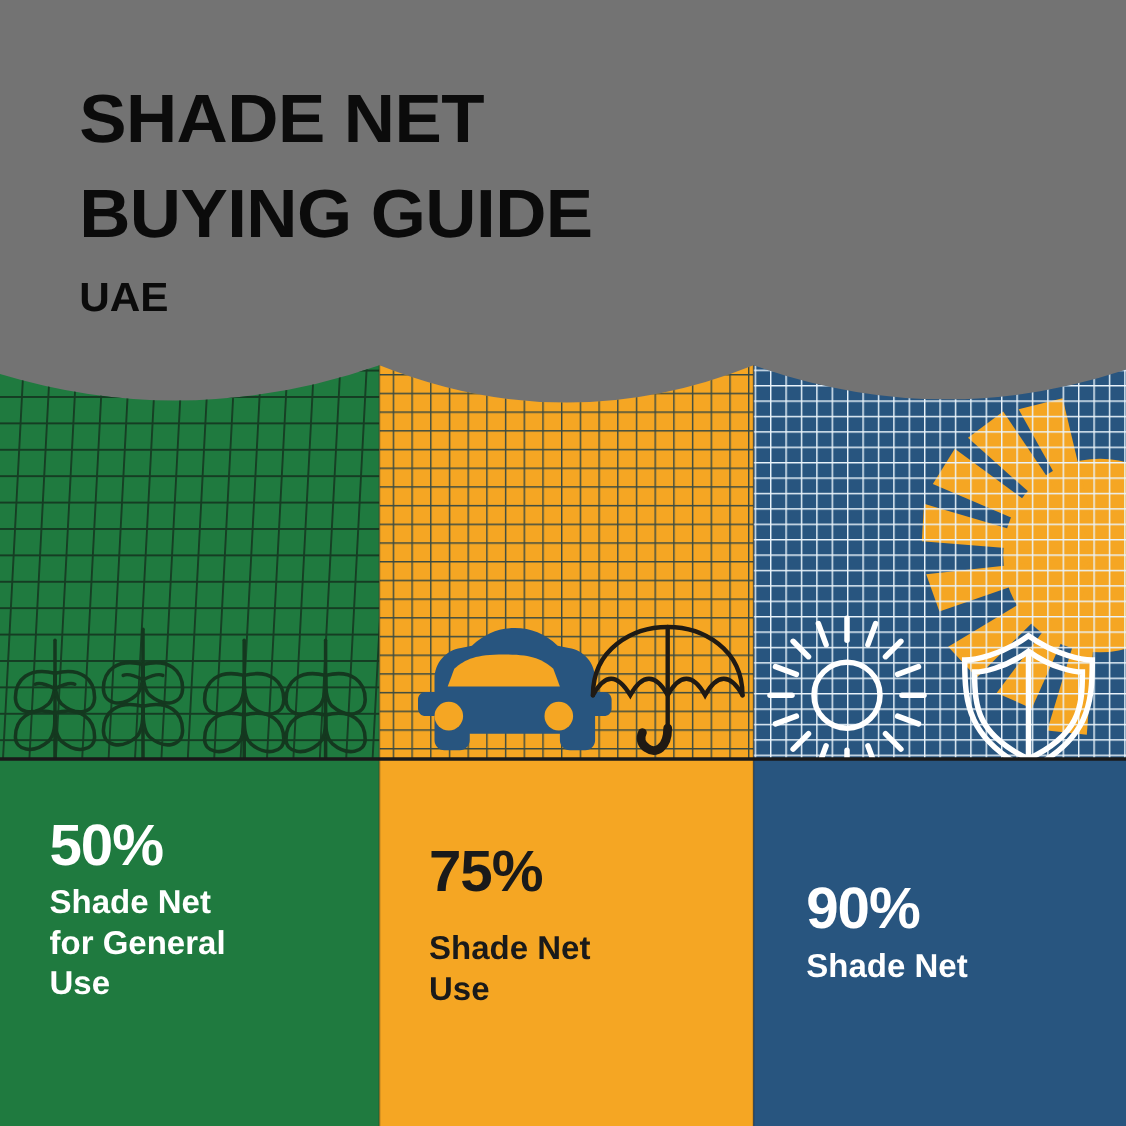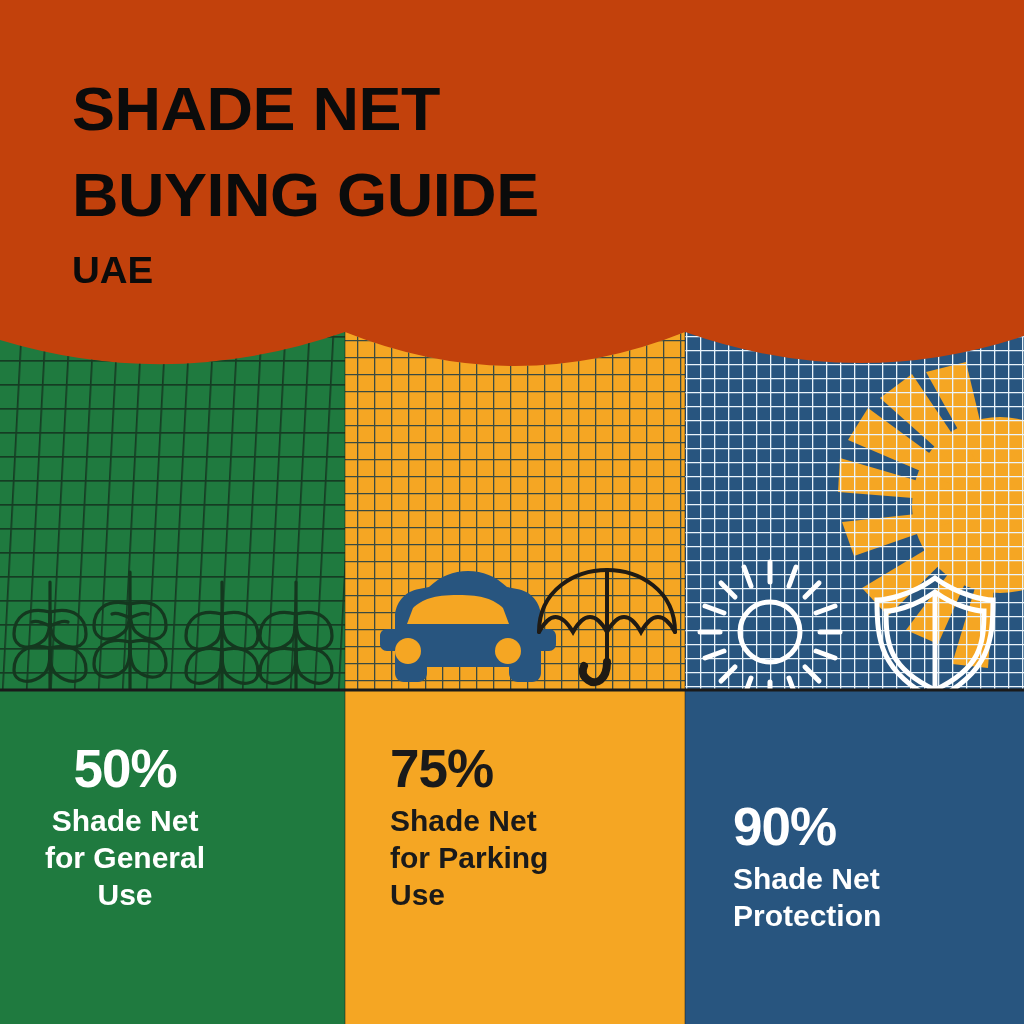--- a/index.html
+++ b/index.html
@@ -3,21 +3,21 @@
 <meta charset="utf-8">
 <title>Shade Net Buying Guide UAE</title>
 <style>
   html,body{margin:0;padding:0;}
   body{
     width:1024px;height:1024px;overflow:hidden;
     background:#ececec;
     font-family:"Liberation Sans", sans-serif;
     position:relative;
   }
-  #stage{position:relative;width:1024px;height:1024px;overflow:hidden;background:#c2410c;}
+  #stage{position:relative;width:1024px;height:1024px;overflow:hidden;background:#737373;}
 
   
   #header{position:absolute;left:0;top:0;width:1024px;height:330px;z-index:5;}
   #title-block{position:absolute;left:72px;top:78px;}
   .title-line{
     font-weight:bold;color:#0b0b0b;
     font-size:62px;line-height:62px;letter-spacing:-0.5px;
     white-space:nowrap;
     transform:scaleX(1.04);transform-origin:left center;
   }
@@ -36,22 +36,22 @@
     z-index:6;
   }
   .pct{
     font-size:53px;font-weight:bold;line-height:54px;
     letter-spacing:-1px;
   }
   .cap-lines{
     font-size:30px;font-weight:bold;line-height:37px;
     margin-top:6px;
   }
-  .cap-green .pct,.cap-green .cap-lines{color:#ffffff;text-align:center;}
-  .cap-yellow .pct,.cap-yellow .cap-lines{color:#1a1a1a;}
+  .cap-green .pct,.cap-green .cap-lines{color:#ffffff;}
+  .cap-yellow .pct,.cap-yellow .cap-lines{color:#1a1a1a;margin-top:24px;}
   .cap-blue .pct,.cap-blue .cap-lines{color:#ffffff;}
 
   #cap-green{left:45px;top:742px;}
   #cap-yellow{left:390px;top:742px;}
   #cap-blue{left:733px;top:764px;margin-top:36px;}
 </style>
 </head>
 <body>
 
 <div id="stage">
@@ -225,26 +225,24 @@
       <div>Shade Net</div>
       <div>for General</div>
       <div>Use</div>
     </div>
   </div>
 
   <div class="caption cap-yellow" id="cap-yellow">
     <div class="pct">75%</div>
     <div class="cap-lines">
       <div>Shade Net</div>
-      <div>for Parking</div>
       <div>Use</div>
     </div>
   </div>
 
   <div class="caption cap-blue" id="cap-blue">
     <div class="pct">90%</div>
     <div class="cap-lines">
       <div>Shade Net</div>
-      <div>Protection</div>
     </div>
   </div>
 
 </div>
 
 </body></html>

